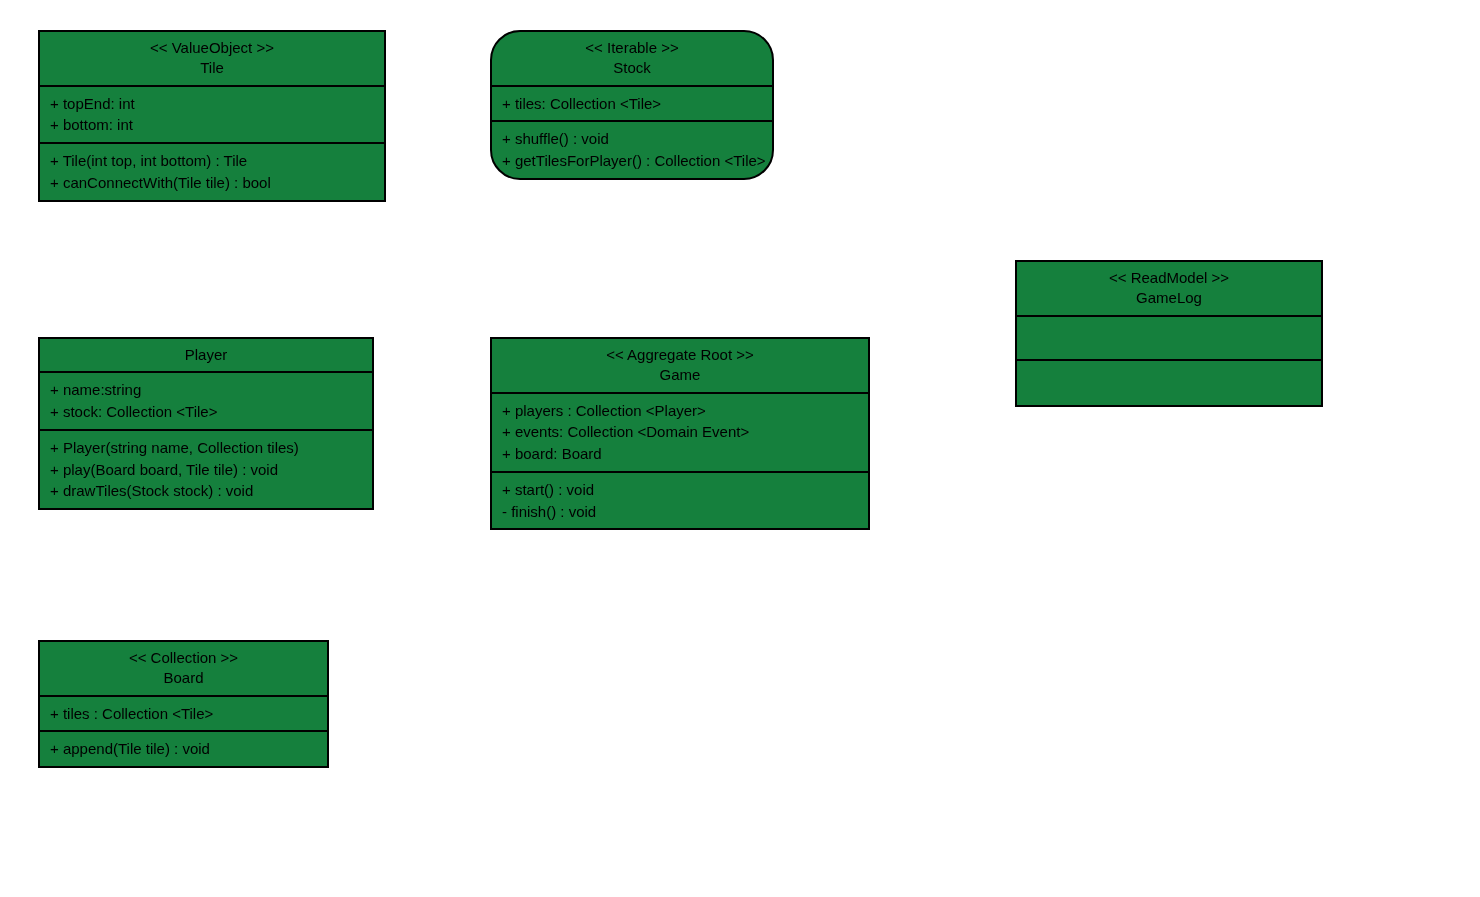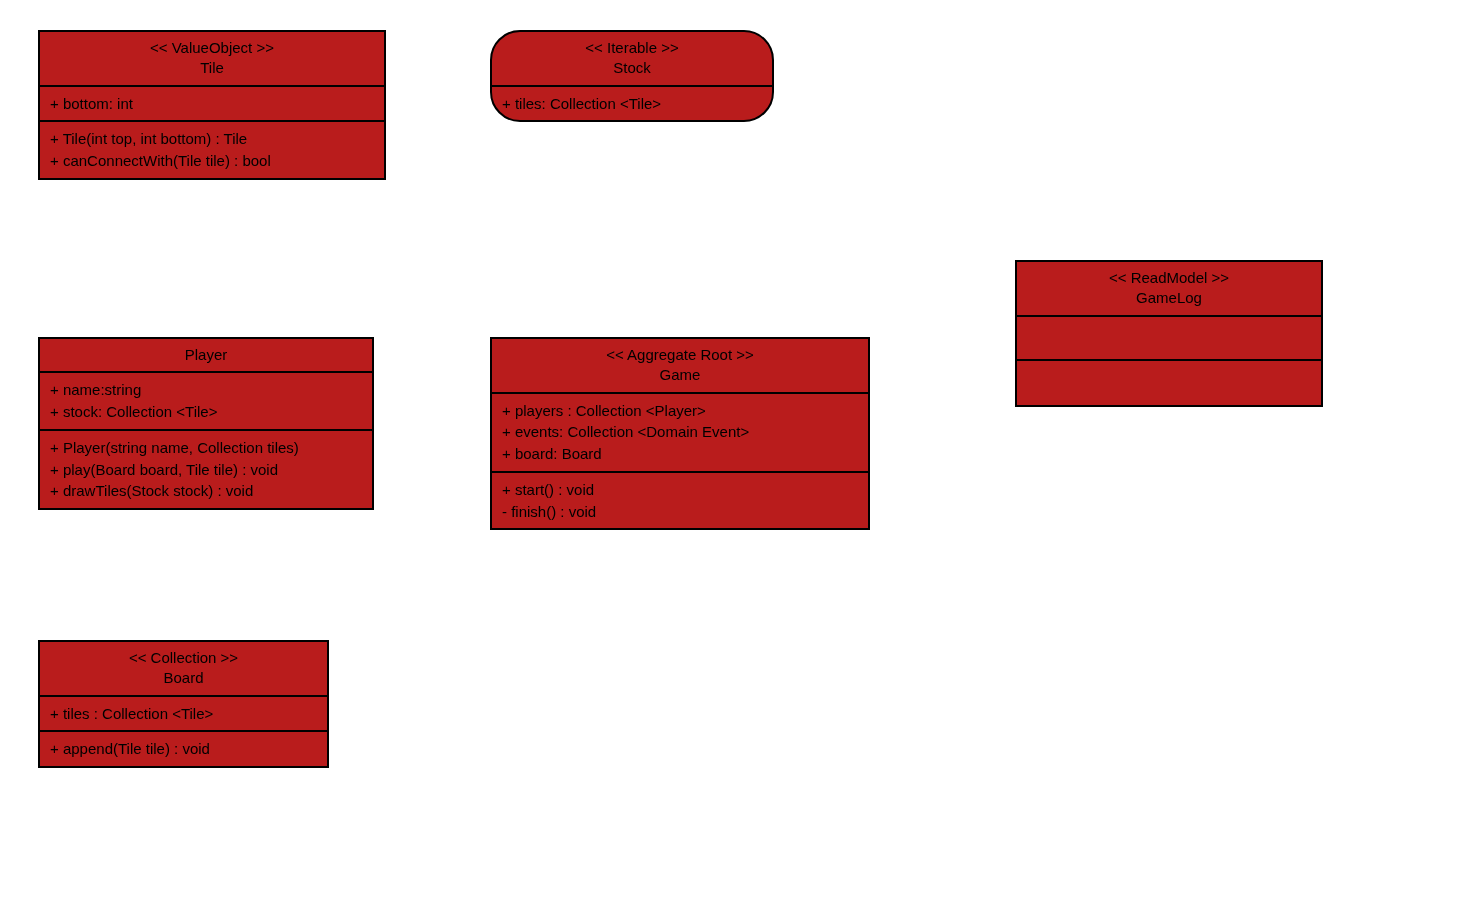--- a/index.html
+++ b/index.html
@@ -9,21 +9,21 @@
       background: #fff;
       font-family: Arial, Helvetica, sans-serif;
       font-size: 15px;
       width: 1480px;
       height: 897px;
       position: relative;
     }
     .uml-class {
       position: absolute;
       border: 2px solid #000;
-      background: #b91c1c;
+      background: #15803d;
     }
     .uml-section {
       border-bottom: 2px solid #000;
       padding: 6px 10px;
     }
     .uml-section:last-child { border-bottom: none; }
     .uml-header {
       text-align: center;
       line-height: 1.35;
     }
@@ -44,35 +44,40 @@
   </style>
 </head>
 <body>
 
 <div class="uml-class box-tile">
   <div class="uml-section uml-header">
     <span class="stereo">&lt;&lt; ValueObject &gt;&gt;</span>
     <span class="name">Tile</span>
   </div>
   <div class="uml-section uml-body">
+    <span class="uml-line">+ topEnd: int</span>
     <span class="uml-line">+ bottom: int</span>
   </div>
   <div class="uml-section uml-body">
     <span class="uml-line">+ Tile(int top, int bottom) : Tile</span>
     <span class="uml-line">+ canConnectWith(Tile tile) : bool</span>
   </div>
 </div>
 
 <div class="uml-class box-stock">
   <div class="uml-section uml-header">
     <span class="stereo">&lt;&lt; Iterable &gt;&gt;</span>
     <span class="name">Stock</span>
   </div>
   <div class="uml-section uml-body">
     <span class="uml-line">+ tiles: Collection &lt;Tile&gt;</span>
+  </div>
+  <div class="uml-section uml-body">
+    <span class="uml-line">+ shuffle() : void</span>
+    <span class="uml-line">+ getTilesForPlayer() : Collection &lt;Tile&gt;</span>
   </div>
 </div>
 
 <div class="uml-class box-player">
   <div class="uml-section uml-header">
     <span class="name">Player</span>
   </div>
   <div class="uml-section uml-body">
     <span class="uml-line">+ name:string</span>
     <span class="uml-line">+ stock: Collection &lt;Tile&gt;</span>

